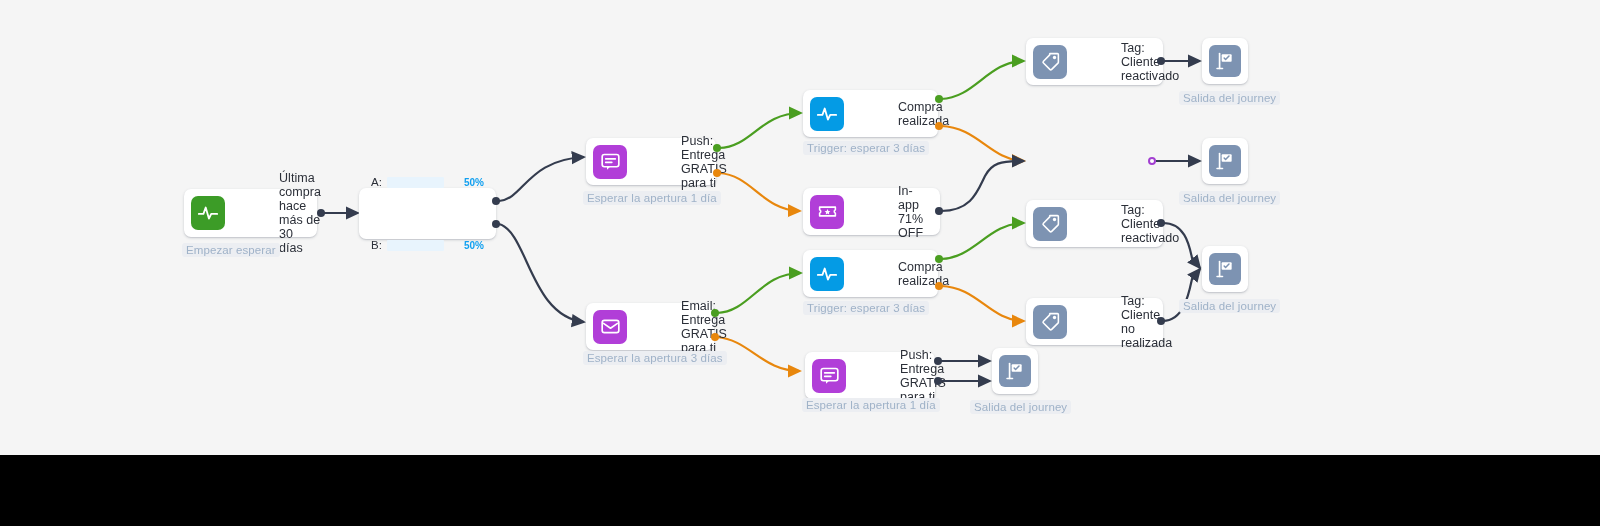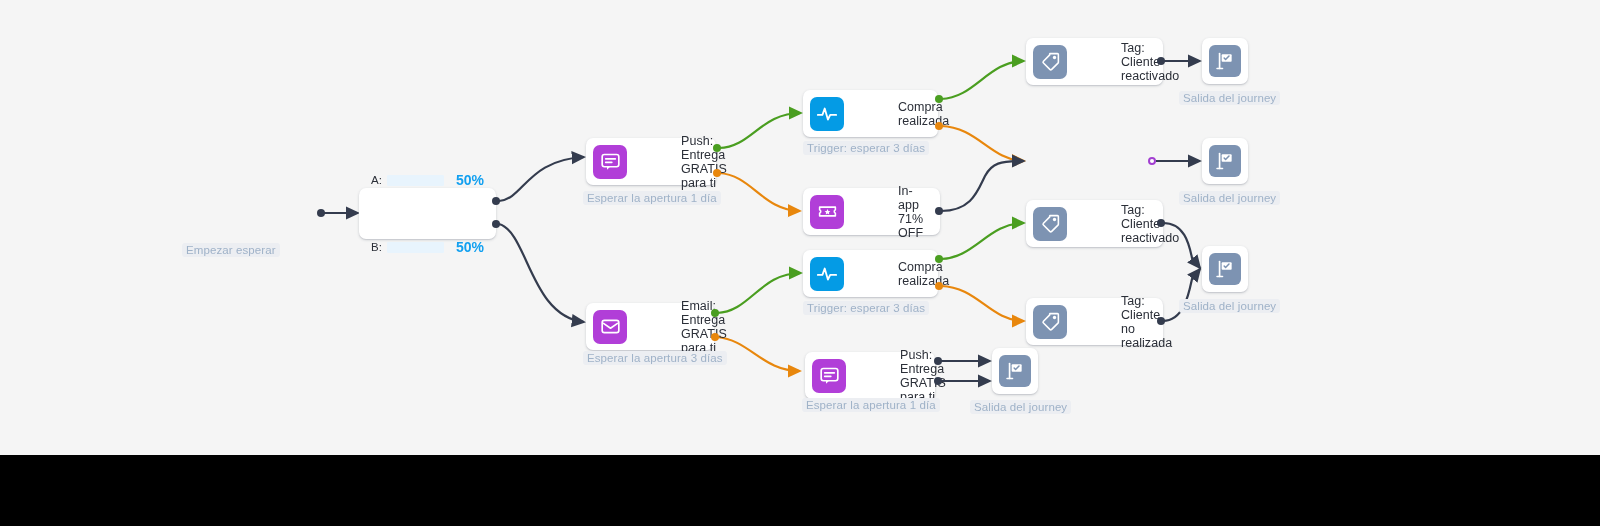--- a/index.html
+++ b/index.html
@@ -105,21 +105,21 @@
     background: #e8f4fd;
     border-radius: 1px;
     overflow: hidden;
     margin-right: 10px;
   }
   .splitrow .fill {
     height: 100%;
     background: #12a0f0;
   }
   .splitrow .pct {
-    font-size: 14px;
+    font-size: 10px;
     font-weight: bold;
     color: #12a0f0;
     width: 30px;
     flex: 0 0 30px;
     text-align: right;
   }
 
   .caption {
     position: absolute;
     font-size: 11.5px;
@@ -190,20 +190,30 @@
       <path d="M1156,161 L1200,161" stroke="#343c4e" stroke-width="2.2" fill="none" marker-end="url(#ah-dark)"></path>
 
       <path d="M1163,223 C1184,223 1189,243 1192,258 L1200,268" stroke="#343c4e" stroke-width="2.2" fill="none" marker-end="url(#ah-dark)"></path>
 
       <path d="M1163,321 C1184,321 1189,293 1192,279 L1200,269" stroke="#343c4e" stroke-width="2.2" fill="none" marker-end="url(#ah-dark)"></path>
 
       <path d="M940,361 L990,361" stroke="#343c4e" stroke-width="2.2" fill="none" marker-end="url(#ah-dark)"></path>
       <path d="M940,381 L990,381" stroke="#343c4e" stroke-width="2.2" fill="none" marker-end="url(#ah-dark)"></path>
     </svg>
 
+    <div class="node" style="left:184px; top:189px; width:133px; height:48px;">
+      <span class="ico green">
+        <svg width="22" height="22" viewBox="0 0 24 24">
+            <path d="M2 13 H7 L9.5 6 L13 18 L15.5 13 H22" fill="none" stroke="#fff" stroke-width="2" stroke-linecap="round" stroke-linejoin="round"></path>
+          </svg>
+      </span>
+      <span class="ttl">Última compra
+hace más de 30
+días</span>
+    </div>
     <div class="caption" style="left:182px; top:243px;">Empezar esperar</div>
     <div class="dot" style="left:317px; top:209px;"></div>
 
     <div class="node split" style="left:359px; top:188px; width:137px; height:51px;">
       <div class="splitrow">
         <span class="lbl">A:</span>
         <span class="bar"><span class="fill" style="width:50%"></span></span>
         <span class="pct">50%</span>
       </div>
       <div class="splitrow">

